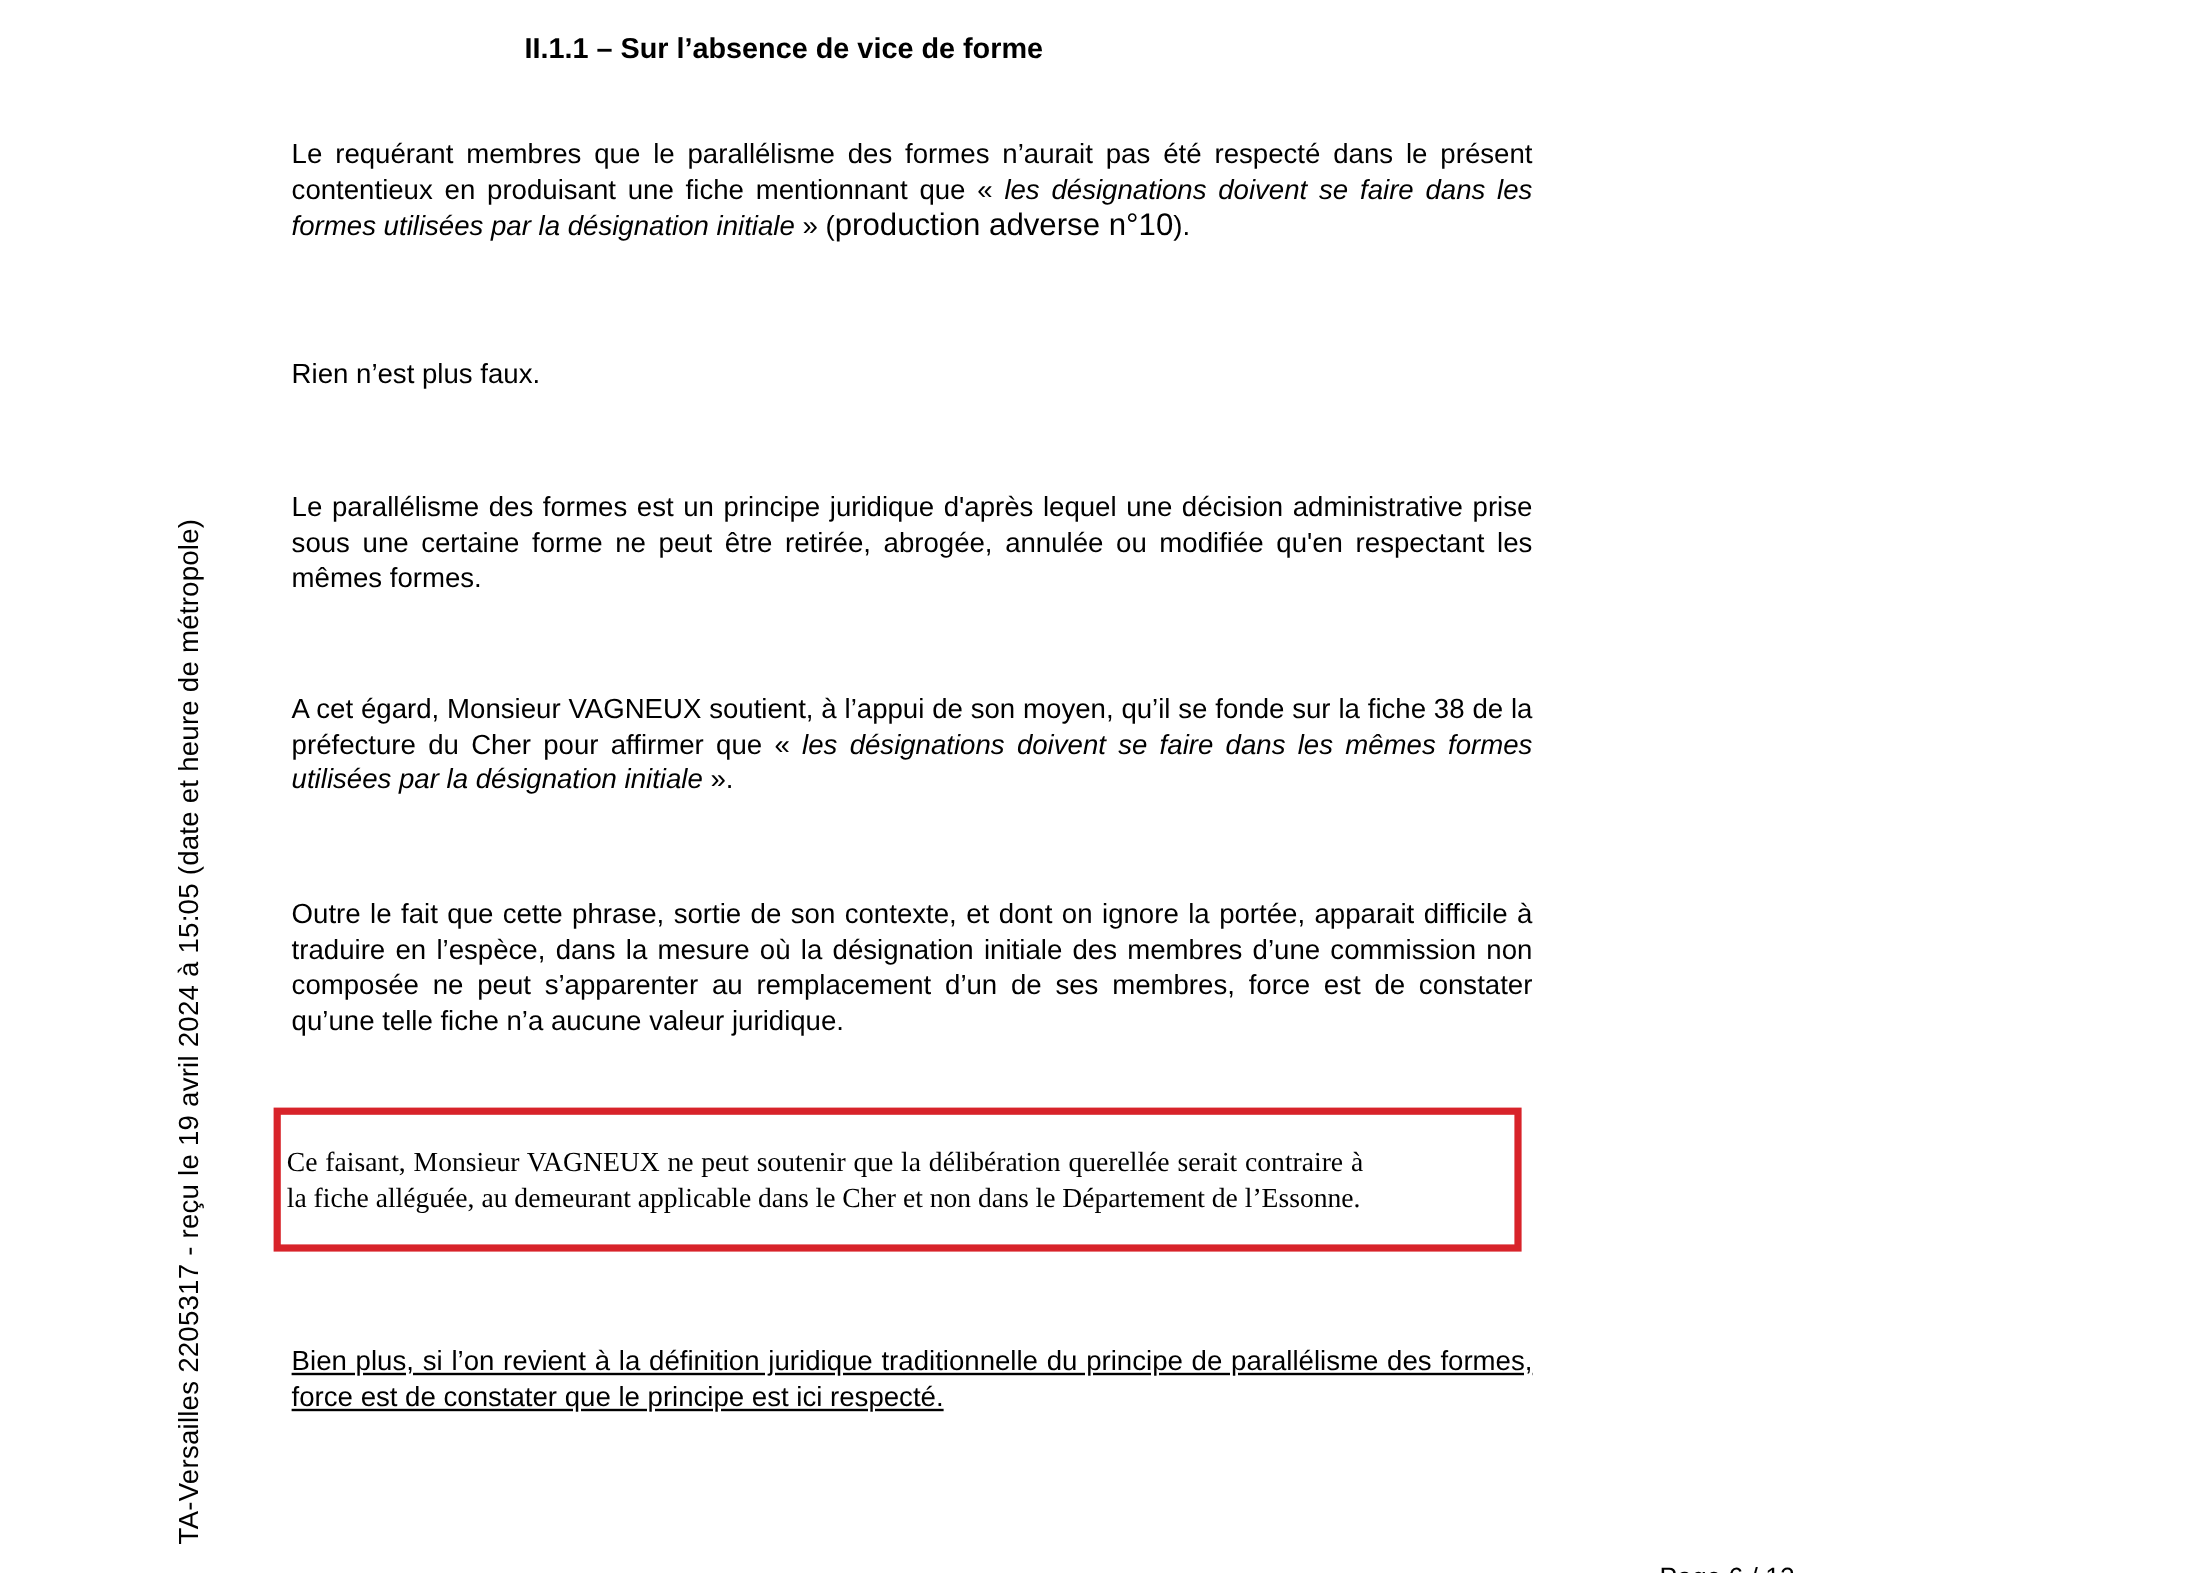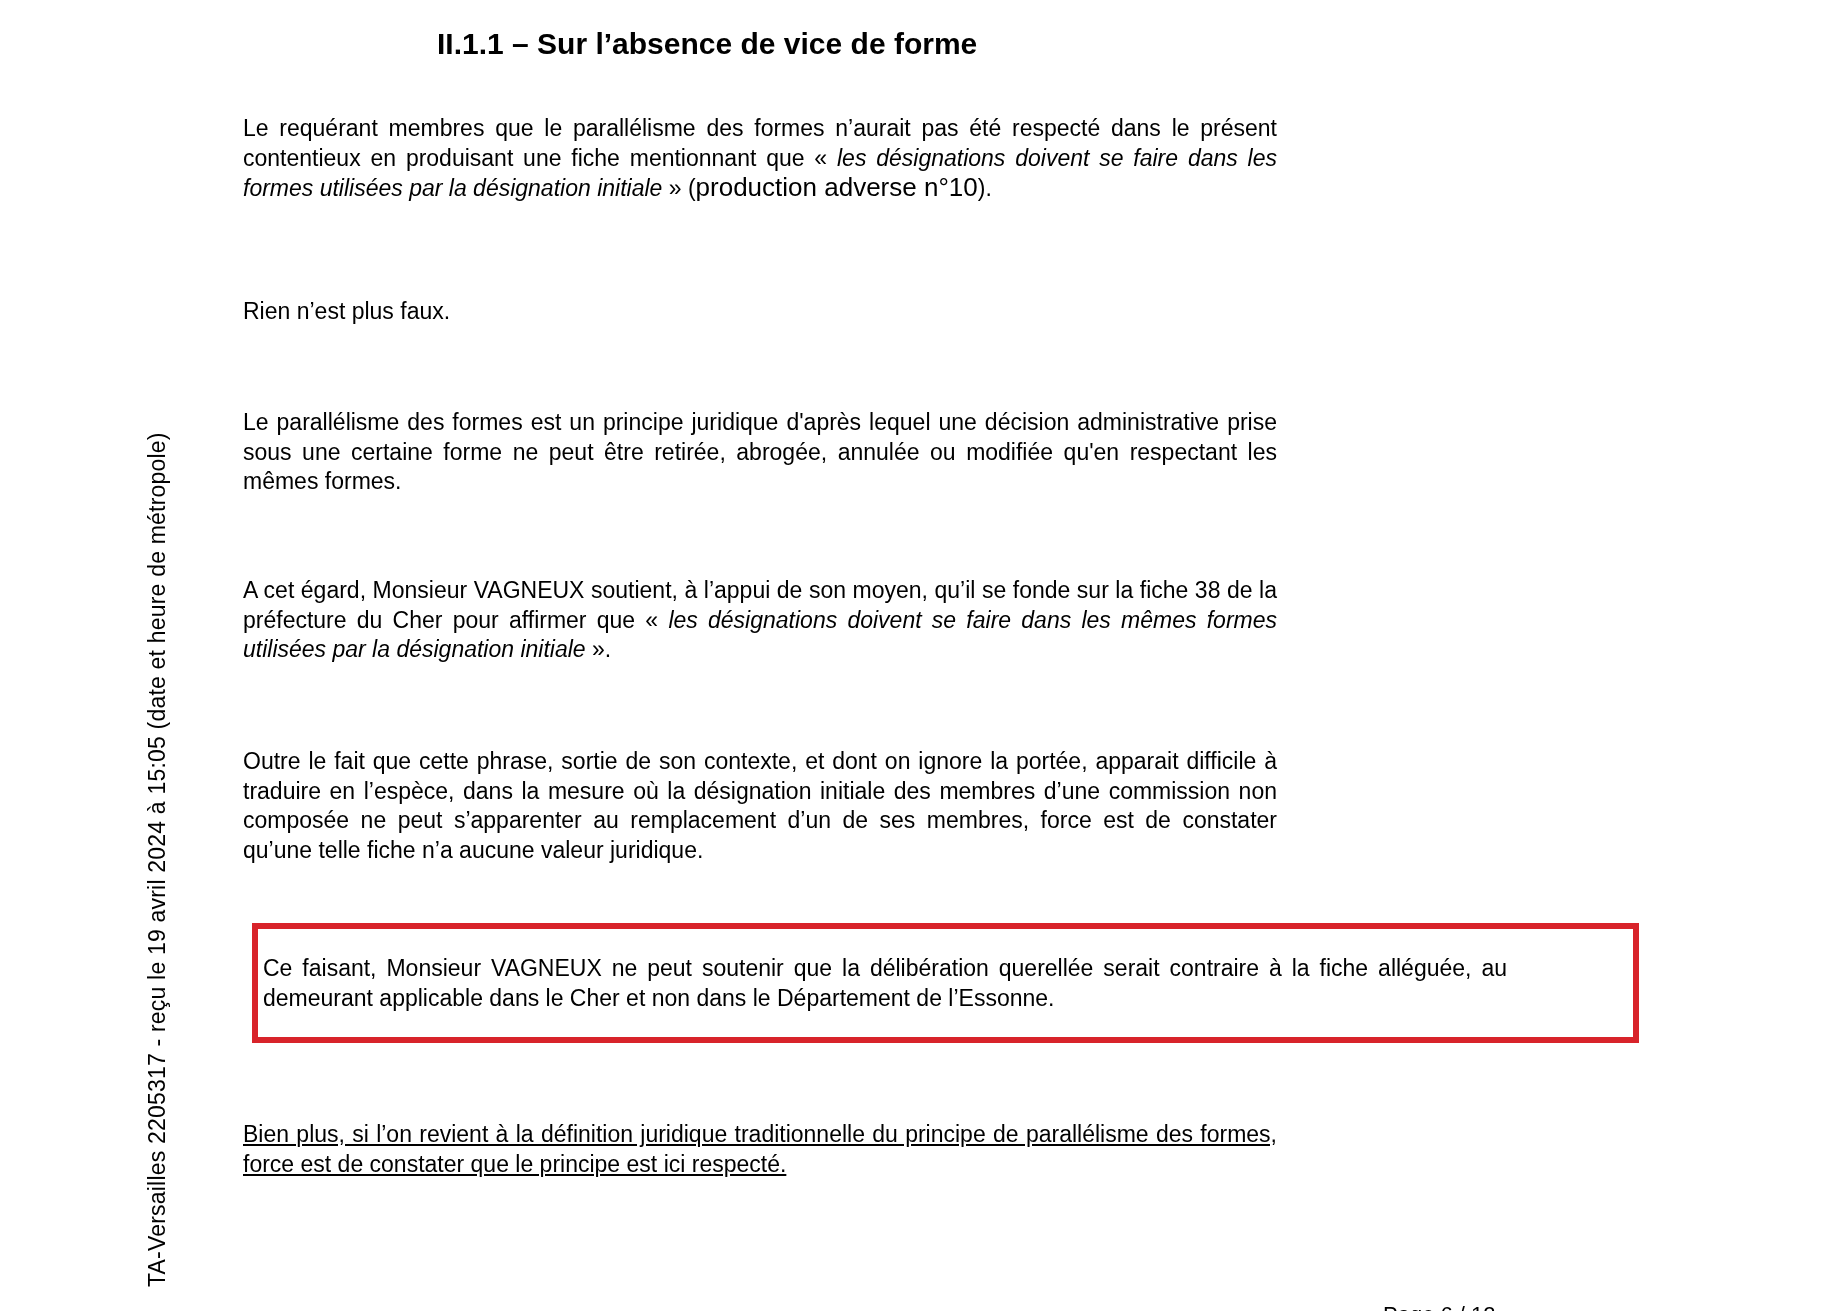--- a/index.html
+++ b/index.html
@@ -25,21 +25,21 @@
     transform-origin: 0 0;
     white-space: nowrap;
     font-size: 23px;
     letter-spacing: 0.2px;
     color: #000000;
   }
   .heading {
     position: absolute;
     left: 437px;
     top: 27px;
-    font-size: 30px;
+    font-size: 24px;
     font-weight: bold;
     white-space: nowrap;
   }
   .para {
     position: absolute;
     left: 243px;
     width: 1034px;
     font-size: 23px;
     line-height: 29.5px;
     text-align: justify;
@@ -51,26 +51,27 @@
     font-size: 26px;
   }
   .p1 { top: 114px; }
   .p2 { top: 297px; width: auto; text-align: left; white-space: nowrap; }
   .p3 { top: 408px; }
   .p4 { top: 576px; }
   .p5 { top: 747px; }
   .p7 { top: 1120px; text-decoration: underline; }
   .highlight-box {
     position: absolute;
-    left: 252px;
+    left: 228px;
     top: 923px;
-    width: 1387px;
+    width: 1040px;
     border: 6px solid #d8232a;
     padding: 25px 126px 24px 5px;
     background: transparent;
+    font-family: Liberation Serif, serif;
   }
   .highlight-box .boxed-para {
     font-size: 23px;
     line-height: 29.5px;
     text-align: justify;
   }
   .footer-page-number {
     position: absolute;
     left: 1383px;
     top: 1266px;

